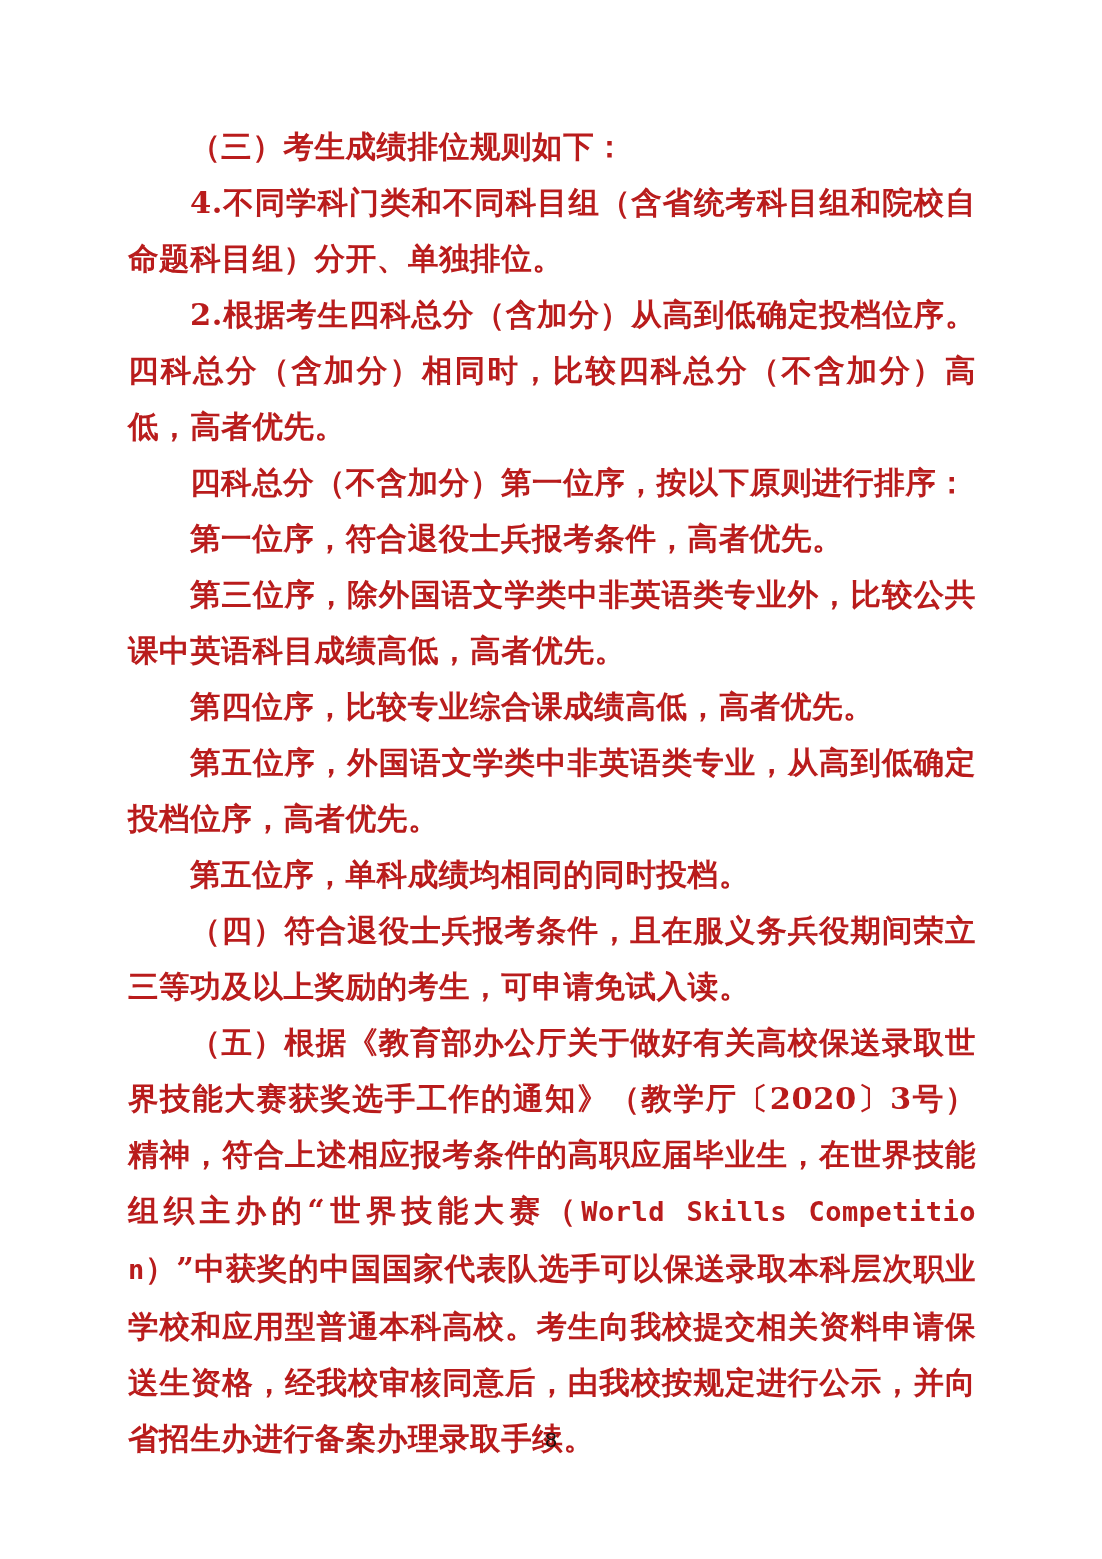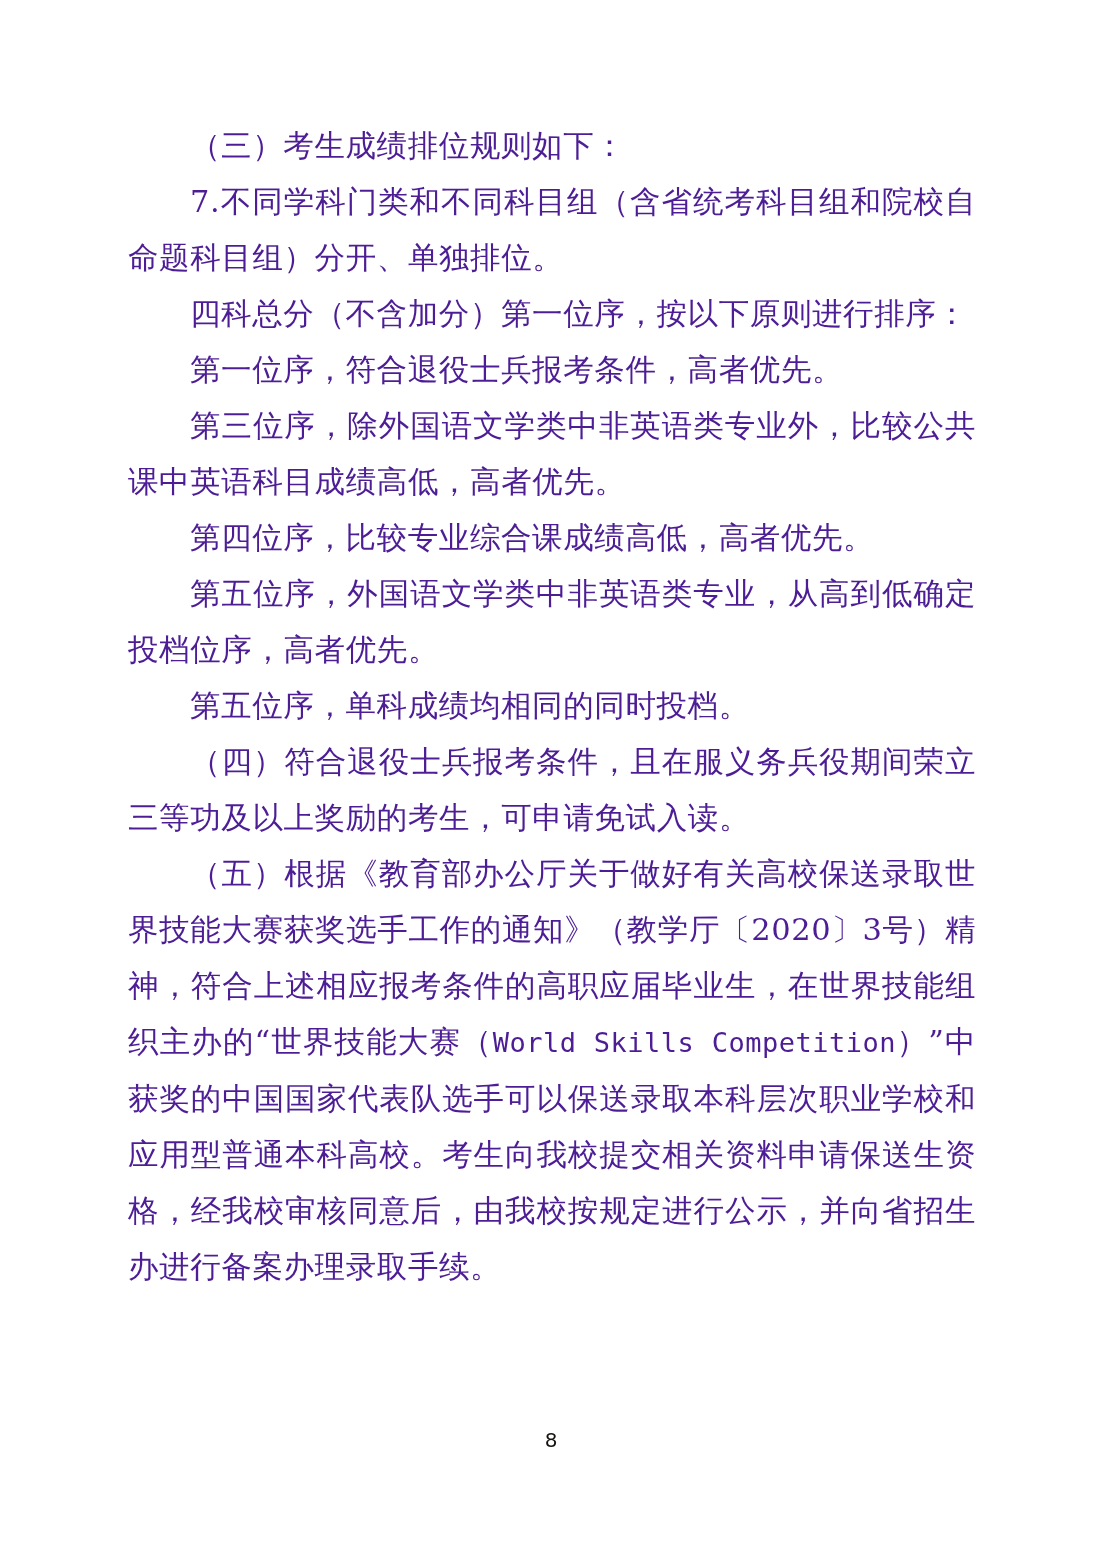--- a/index.html
+++ b/index.html
@@ -27,27 +27,28 @@
     left: 128px;
     top: 118px;
     width: 848px;
   }
 
   
   .para {
     font-family: "DejaVu Serif", "Liberation Serif", serif;
     font-size: 30.5px;
     line-height: 56px;
-    color: #4c1d95;
+    color: #b91c1c;
     text-align: justify;
     text-justify: inter-character;
     margin: 0;
     letter-spacing: 0.6px;
     text-indent: 62px;
     word-break: break-all;
+    font-weight: bold;
     -webkit-font-smoothing: antialiased;
   }
 
   
   .para.nojustify {
     text-align: left;
   }
 
   .latin {
     font-family: "DejaVu Sans Mono", "Liberation Mono", monospace;
@@ -68,22 +69,23 @@
 </style>
 </head>
 <body>
 
 <div class="page">
 
   <div class="content">
 
     <p class="para nojustify">（三）考生成绩排位规则如下：</p>
 
-    <p class="para">7.不同学科门类和不同科目组（含省统考科目组和院校自命题科目组）分开、单独排位。</p>
+    <p class="para">4.不同学科门类和不同科目组（含省统考科目组和院校自命题科目组）分开、单独排位。</p>
 
+    <p class="para">2.根据考生四科总分（含加分）从高到低确定投档位序。四科总分（含加分）相同时，比较四科总分（不含加分）高低，高者优先。</p>
 
     <p class="para nojustify">四科总分（不含加分）第一位序，按以下原则进行排序：</p>
 
     <p class="para nojustify">第一位序，符合退役士兵报考条件，高者优先。</p>
 
 
     <p class="para">第三位序，除外国语文学类中非英语类专业外，比较公共课中英语科目成绩高低，高者优先。</p>
 
     <p class="para nojustify">第四位序，比较专业综合课成绩高低，高者优先。</p>
 

